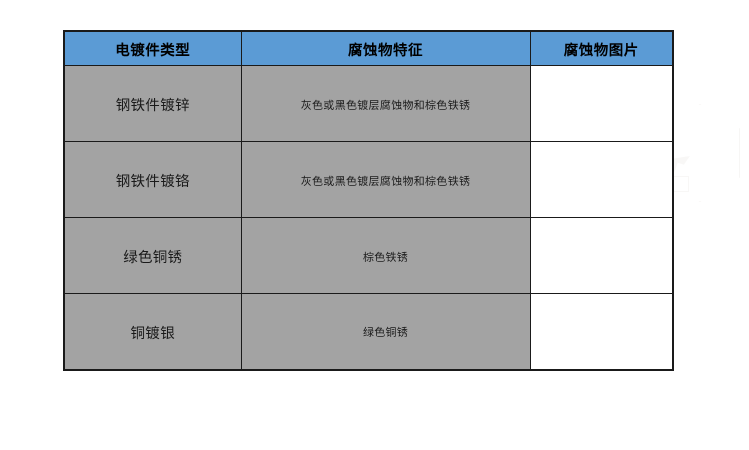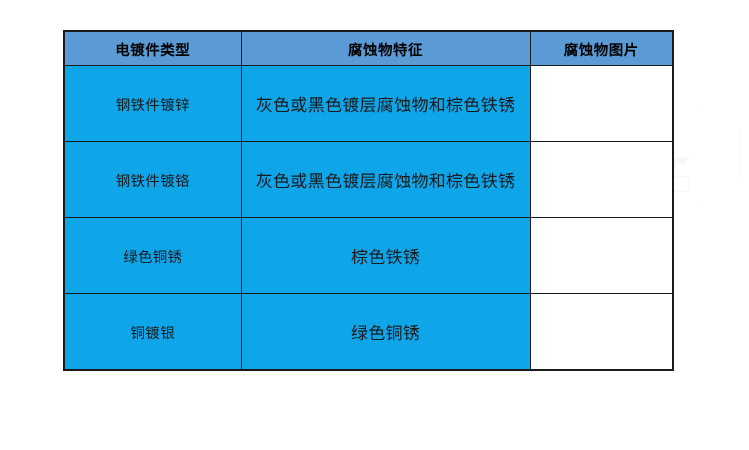--- a/index.html
+++ b/index.html
@@ -95,31 +95,31 @@
     color: #000000;
     font-weight: bold;
     font-size: 14.5px;
     height: 33px;
     text-align: center;
     vertical-align: middle;
     letter-spacing: 0.5px;
   }
 
   tbody td {
-    background: #0ea5e9;
+    background: #a3a3a3;
     color: #1a1a1a;
     font-size: 14.5px;
     text-align: center;
     vertical-align: middle;
     letter-spacing: 0.3px;
   }
   tbody tr { height: 76px; }
   tbody tr.row-last { height: 60px; }
 
-  td.cell-feature { font-size: 17px; }
+  td.cell-feature { font-size: 11px; }
 
   
   td.cell-image {
     background: #ffffff;
     padding: 0;
     position: relative;
     overflow: hidden;
   }
   .photo {
     display: block;

